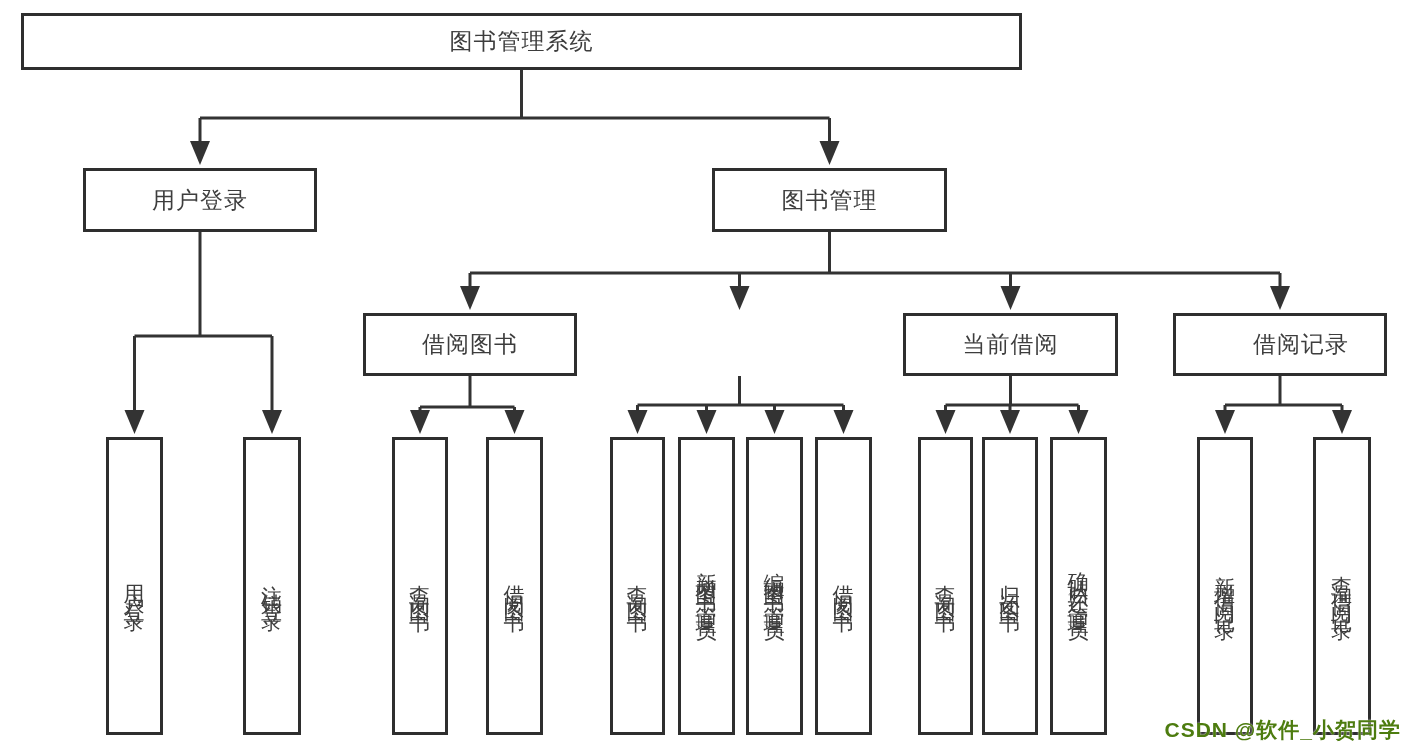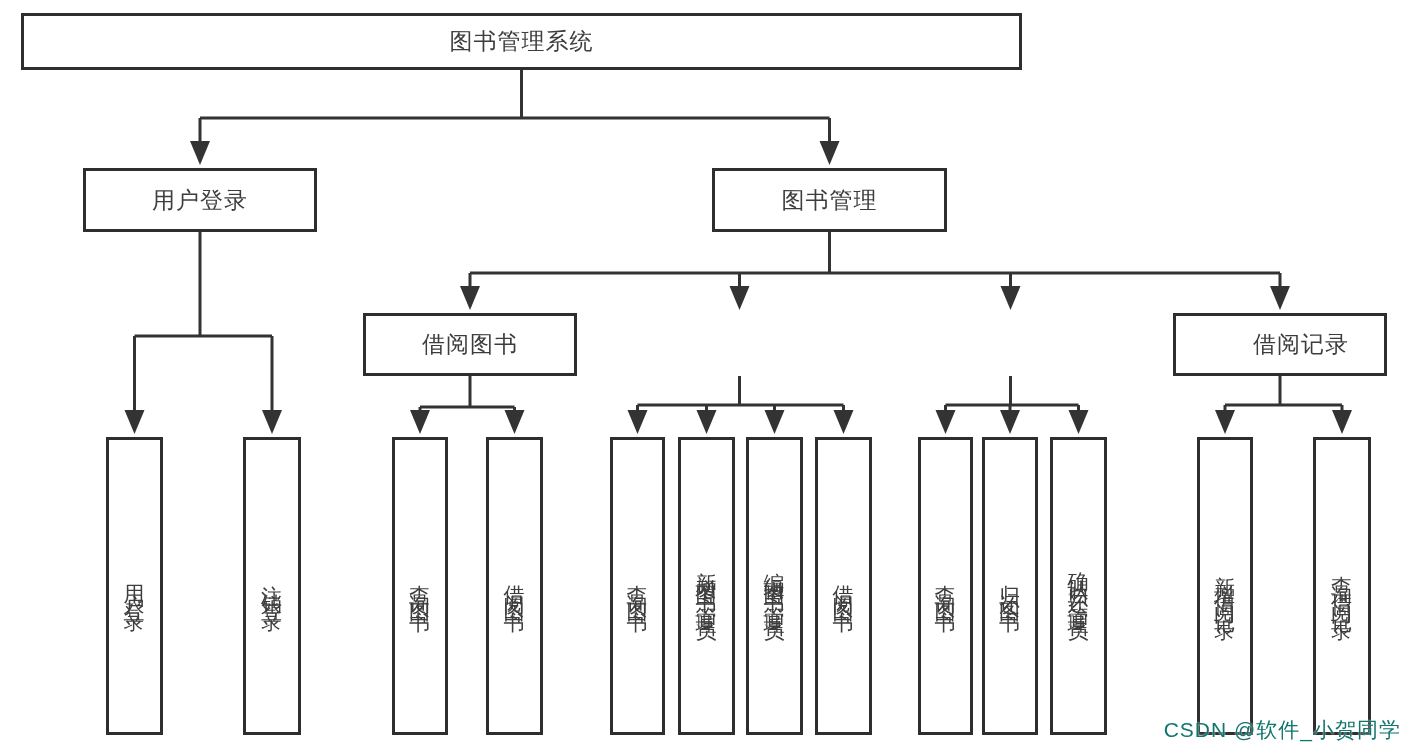--- a/index.html
+++ b/index.html
@@ -40,24 +40,25 @@
     line-height: 1;
     text-align: center;
   }
   .node-v.long { letter-spacing: 7px; }
   .watermark {
     position: absolute;
     right: 4px;
     bottom: 3px;
     z-index: 2;
     font-size: 21px;
-    color: #0f766e;
+    color: #4d7c0f;
     letter-spacing: 1px;
     text-shadow: 0 0 2px #ffffff;
     white-space: nowrap;
+    font-weight: bold;
   }
 </style>
 </head>
 <body>
 
 <div class="canvas">
 
   <svg class="wires" width="1405" height="747" viewBox="0 0 1405 747" stroke="#333333" stroke-width="3" fill="none">
 
     <polyline points="521.5,70 521.5,118"></polyline>
@@ -119,20 +120,21 @@
     <polyline points="1342,405 1342,417"></polyline>
     <polygon points="1332,410 1352,410 1342,434" fill="#333333" stroke="none"></polygon>
   </svg>
 
   <div class="node node-h" style="left:21px; top:13px; width:1001px; height:57px;">图书管理系统</div>
 
   <div class="node node-h" style="left:83px; top:168px; width:234px; height:64px;">用户登录</div>
   <div class="node node-h" style="left:712px; top:168px; width:235px; height:64px;">图书管理</div>
 
   <div class="node node-h" style="left:363px; top:313px; width:214px; height:63px;">借阅图书</div>
+  <div class="node node-h" style="left:903px; top:313px; width:215px; height:63px;">当前借阅</div>
   <div class="node node-h" style="left:1173px; top:313px; width:214px; height:63px;padding-left:42px;">借阅记录</div>
 
   <div class="node node-v" style="left:106px; top:437px; width:57px; height:298px;">用户登录</div>
   <div class="node node-v" style="left:243px; top:437px; width:58px; height:298px;">注销登录</div>
 
   <div class="node node-v" style="left:392px; top:437px; width:56px; height:298px;">查询图书</div>
   <div class="node node-v" style="left:486px; top:437px; width:57px; height:298px;">借阅图书</div>
 
   <div class="node node-v" style="left:610px; top:437px; width:55px; height:298px;">查询图书</div>
   <div class="node node-v long" style="left:678px; top:437px; width:57px; height:298px;">新增图书（管理员）</div>

